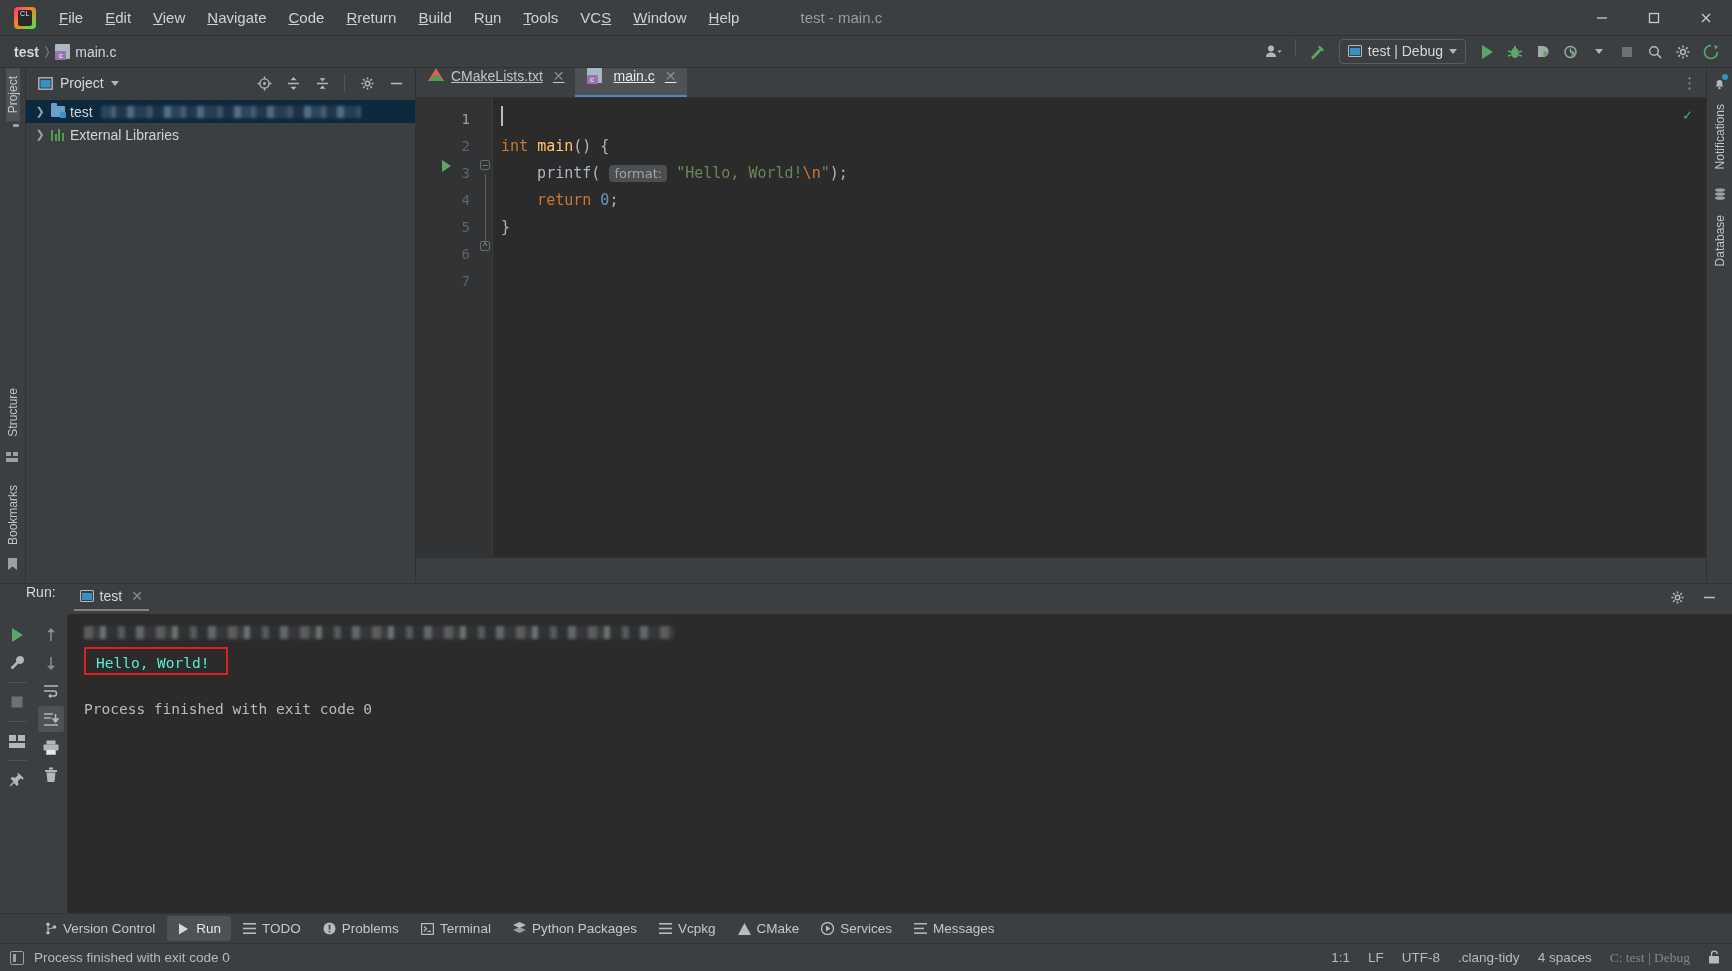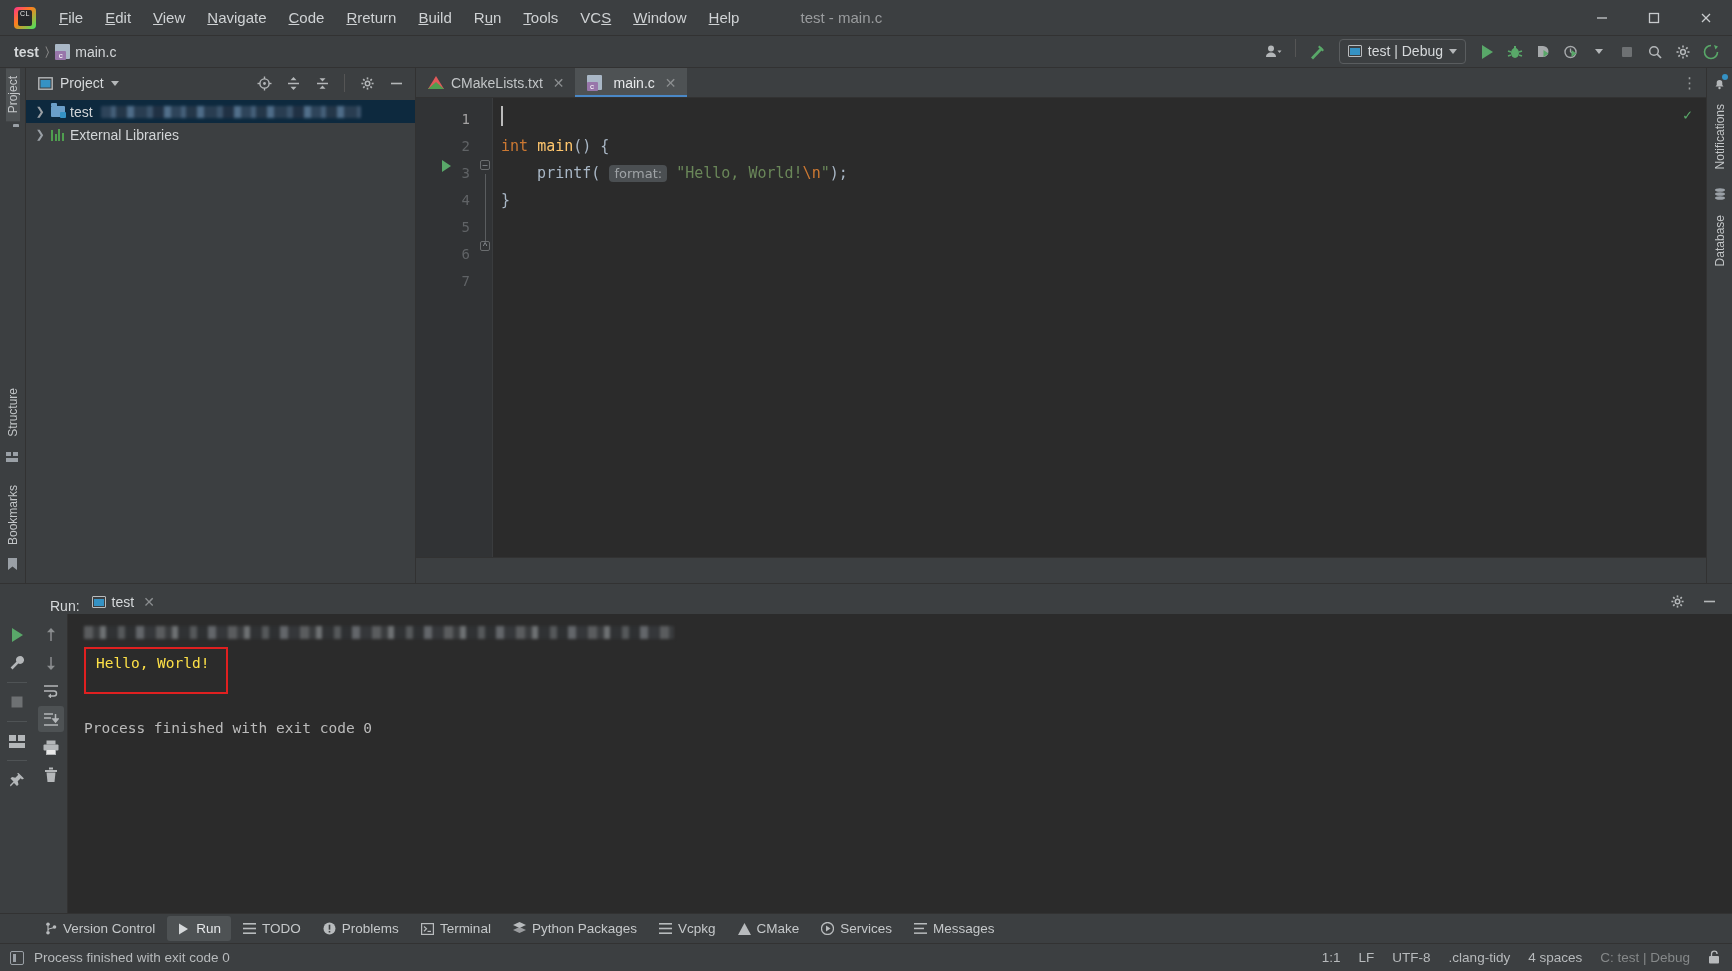--- a/index.html
+++ b/index.html
@@ -131,22 +131,22 @@
   .ficon-proj::before{content:"";position:absolute;top:-3px;left:0;width:6px;height:3px;background:#6b9fc9;border-radius:1px 1px 0 0;}
   .ficon-proj::after{content:"";position:absolute;right:-1px;bottom:-1px;width:6px;height:6px;background:#3592c4;border-radius:1px;}
   .ficon-lib { width:14px;height:12px;display:flex;align-items:flex-end;gap:1.5px;flex:0 0 14px;}
   .ficon-lib i { width:2px; background:#4f9e4f; display:block; }
   .ficon-scratch { width:14px;height:12px;position:relative;flex:0 0 14px;}
 
   
   .editor { flex: 1; display: flex; flex-direction: column; min-width: 0; background: #2b2b2b; }
   .tabbar { height: 30px; background: #3c3f41; display: flex; align-items: stretch; border-bottom:1px solid #323232;}
   .tab {
-    display: flex; align-items: center; gap: 7px; padding: 0 10px 0 12px;
-    font-size: 14px; color: #c2c5c7; cursor: default; position: relative;
+    display: flex; gap: 7px; padding: 0 10px 0 12px;
+    font-size: 14px; color: #c2c5c7; cursor: default; position: relative; text-decoration: underline;
   }
   .tab.active { background: #4e5254; color: #e6e8ea; }
   .tab.active::after { content:""; position:absolute; left:0; right:0; bottom:0; height:2px; background:#4a88c7; }
   .tab-x { color: #8b8e90; font-size: 14px; margin-left: 3px; }
   .cmake-icon { width:0;height:0;border-left:8px solid transparent;border-right:8px solid transparent;border-bottom:13px solid #e05a5a; position:relative; flex:0 0 16px;}
   .cmake-icon::after { content:""; position:absolute; left:-8px; top:6px; width:0;height:0;border-left:8px solid transparent;border-right:8px solid transparent;border-bottom:7px solid #4f9e4f;}
   .tabbar-right { margin-left: auto; display: flex; align-items: center; padding-right: 8px; }
   .dots { color: #9a9d9f; font-size: 15px; letter-spacing: 1px; }
 
   .codewrap { flex: 1; display: flex; position: relative; min-height: 0; overflow: hidden; }
@@ -191,21 +191,21 @@
   
   .rrail {
     width: 26px; flex: 0 0 26px; background: #3c3f41; border-left: 1px solid #323232;
     display: flex; flex-direction: column; align-items: center;
   }
   .bell { width: 13px; height: 13px; position: relative; flex: 0 0 13px; }
   .bell-dot { position: absolute; right: -2px; top: -2px; width: 6px; height: 6px; border-radius: 50%; background: #3592c4; }
 
   
   .runwin { flex: 0 0 330px; height: 330px; display: flex; flex-direction: column; background: #3c3f41; border-top: 1px solid #323232; }
-  .runwin-head { height: 30px; display: flex; align-items: flex-end; padding: 0 10px 0 26px; gap: 4px; margin-left: 24px; }
+  .runwin-head { height: 30px; display: flex; align-items: flex-start; padding: 0 10px 0 26px; gap: 16px; }
   .runwin-label { font-size: 14px; color: #d6d9db; }
   .runwin-tab {
     display: flex; align-items: center; gap: 6px; font-size: 14px; color: #d6d9db;
     padding: 4px 8px; position: relative;
   }
   .runwin-tab::after { content:""; position:absolute; left:2px; right:2px; bottom:-3px; height:2px; background:#7d8184; }
   .runwin-head-right { margin-left: auto; display: flex; align-items: center; gap: 6px; }
   .runwin-body { flex: 1; display: flex; min-height: 0; }
   .run-toolbar {
     width: 34px; flex: 0 0 34px; display: flex; flex-direction: column; align-items: center;
@@ -223,22 +223,22 @@
     color: #bbbbbb; padding: 8px 12px; position: relative; overflow: hidden;
   }
   .cmdblur {
     height: 13px; width: 590px; margin: 4px 0 2px 4px; border-radius: 1px;
     background: repeating-linear-gradient(90deg,
       #5a5c5e 0 9px, #3a3c3e 9px 16px, #6e7173 16px 22px, #303234 22px 34px,
       #55585a 34px 41px, #2e3032 41px 52px, #63666a 52px 60px, #35373a 60px 72px);
     filter: blur(1.7px);
   }
   .hello-box {
-    display: inline-block; border: 2px solid #e02020; padding: 6px 16px 21px 10px; margin: 6px 0 0 4px;
-    color: #fde047;
+    display: inline-block; border: 2px solid #e02020; padding: 6px 16px 2px 10px; margin: 6px 0 0 4px;
+    color: #5eead4;
   }
   .proc-line { margin: 26px 0 0 4px; color: #bbbbbb; }
 
   
   .bottombar {
     height: 30px; flex: 0 0 30px; background: #3c3f41; display: flex; align-items: center;
     padding-left: 34px; gap: 2px; border-top: 1px solid #323232;
   }
   .btab {
     display: flex; align-items: center; gap: 6px; font-size: 13.5px; color: #c5c8ca;
@@ -248,21 +248,21 @@
   .bicon { width: 13px; height: 13px; display: inline-flex; align-items: center; justify-content: center; color: #b8bbbd; font-size: 12px; flex: 0 0 13px; }
 
   
   .statusbar {
     height: 28px; flex: 0 0 28px; background: #3c3f41; display: flex; align-items: center;
     padding: 0 12px 0 10px; border-top: 1px solid #323232; font-size: 13.5px; color: #b7babc;
   }
   .sb-icon { width: 14px; height: 14px; border: 1.4px solid #9aa0a6; border-radius: 2px; margin-right: 10px; position: relative; flex: 0 0 14px;}
   .sb-icon::after { content:""; position:absolute; left:2px; top:2px; bottom:2px; width:3px; background:#9aa0a6; }
   .sb-right { margin-left: auto; display: flex; gap: 18px; }
-  .sb-dim { color: #858889; }
+  .sb-dim { color: #858889; font-family: Liberation Serif, serif; }
   .lock { width: 12px; height: 14px; position: relative; flex: 0 0 12px; }
 </style>
 </head>
 <body>
 
 <div class="app">
 
   <div class="menubar">
     <div class="logo">
         <span>CL</span>
@@ -536,20 +536,21 @@
         <div class="fold-col">
           <div class="foldbox" style="top:62px">–</div>
           <div class="foldline" style="top:76px; height:68px"></div>
           <div class="foldbox" style="top:143px">^</div>
         </div>
         <div class="code">
           <div class="caret-line"></div>
           <div class="cline"></div>
           <div class="cline"><span class="kw">int </span><span class="fn">main</span><span class="pl">() {</span></div>
           <div class="cline"><span class="pl">    printf( </span><span class="hintchip">format:</span><span class="str"> "Hello, World!</span><span class="esc">\n</span><span class="str">"</span><span class="pl">);</span></div>
+          <div class="cline"><span class="kw">    return </span><span class="num">0</span><span class="pl">;</span></div>
           <div class="cline"><span class="pl">}</span></div>
           <div class="cline"></div>
           <div class="inspect-ok">✓</div>
         </div>
       </div>
       <div class="ed-bottom-strip"></div>
     </div>
 
     <div class="rrail">
       <div style="padding:8px 0 2px">

